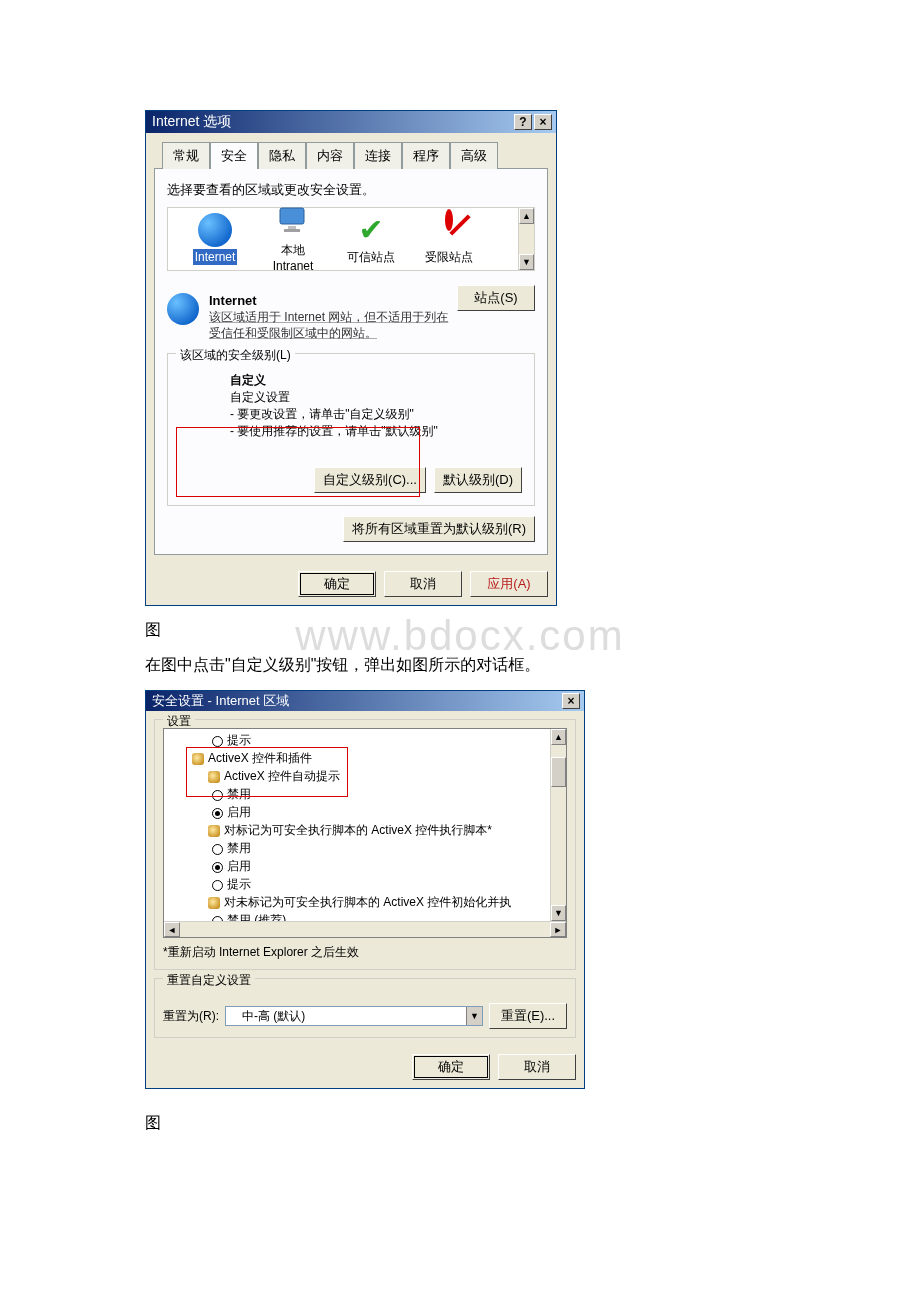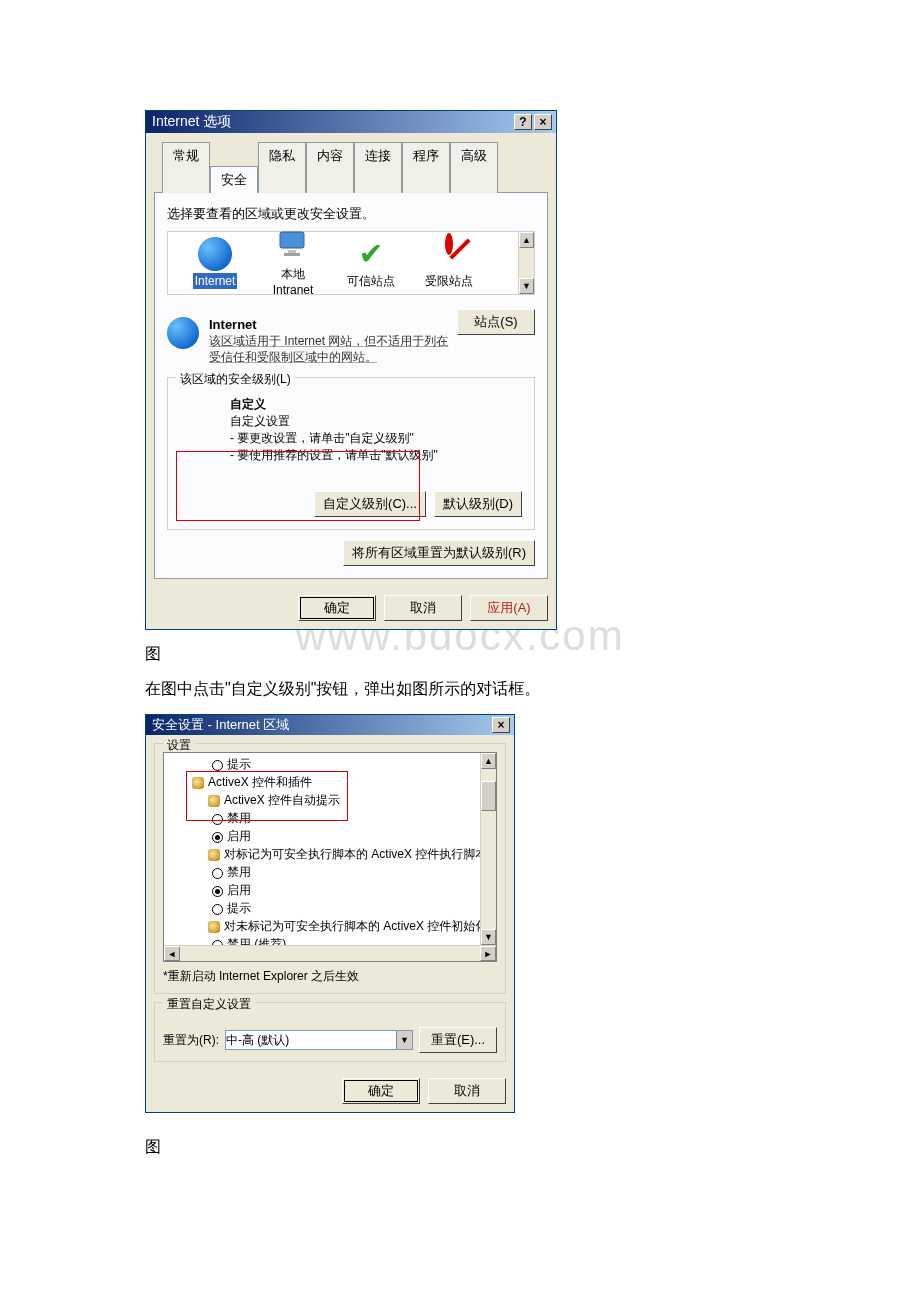--- a/index.html
+++ b/index.html
@@ -6,21 +6,21 @@
   body { font-family: "Microsoft YaHei", "SimSun", Tahoma, sans-serif; font-size: 12px; background: #fff; color: #000; }
   .page { width: 920px; margin: 0 auto; padding: 110px 145px 60px 145px; position: relative; }
   .caption { font-size: 16px; margin: 14px 0 14px 0; }
   .watermark { position: absolute; top: 612px; left: 0; width: 100%; text-align: center; font-size: 42px; color: #ddd; letter-spacing: 2px; pointer-events: none; z-index: 0; }
   .dialog { position: relative; border: 1px solid #004080; background: #ece9d8; width: 412px; z-index: 1; }
   .titlebar { background: linear-gradient(to right, #0a246a, #a6caf0); color: #fff; height: 22px; display: flex; align-items: center; padding: 0 4px; }
   .titlebar .title { flex: 1; font-size: 14px; padding-left: 2px; }
   .titlebtn { width: 18px; height: 16px; background: #d4d0c8; border: 1px solid #fff; border-right-color: #404040; border-bottom-color: #404040; margin-left: 2px; display: flex; align-items: center; justify-content: center; font-weight: bold; font-size: 12px; color: #000; }
   .tabs { display: flex; padding: 8px 8px 0 16px; background: #ece9d8; }
   .tab { padding: 4px 10px; border: 1px solid #919b9c; border-bottom: none; background: #ece9d8; margin-right: 0; font-size: 13px; position: relative; top: 1px; }
-  .tab.active { background: #fcfcfe; z-index: 2; margin-top: 24px; }
+  .tab.active { background: #fcfcfe; z-index: 2; }
   .tab:not(.active) { background: #f0f0e8; }
   .tabbody { margin: 0 8px 8px 8px; border: 1px solid #919b9c; background: #fcfcfe; padding: 12px; }
   .label-line { font-size: 13px; margin-bottom: 8px; }
   .zone-panel { border: 1px solid #d0d0c8; background: #fff; height: 64px; display: flex; align-items: center; padding: 0 8px; position: relative; }
   .zone-item { width: 78px; text-align: center; font-size: 12px; }
   .zone-item.selected .zone-label { background: #316ac5; color: #fff; padding: 1px 2px; }
   .zone-icon { width: 34px; height: 34px; margin: 0 auto 2px auto; display: block; }
   .globe { background: radial-gradient(circle at 30% 30%, #6ac0ff 0%, #0a60c8 80%); border-radius: 50%; }
   .monitor-icon { display: flex; justify-content: center; }
   .check-icon { color: #2fa82f; font-size: 30px; line-height: 34px; }
@@ -39,42 +39,42 @@
   .custom-block .bold { font-weight: bold; }
   .btn { background: #ece9d8; border: 1px solid #404040; border-top-color: #fff; border-left-color: #fff; padding: 3px 8px; font-size: 13px; min-width: 78px; text-align: center; display: inline-block; cursor: default; }
   .btn.disabled { color: #b91c1c; }
   .btn.focus { outline: 1px solid #000; outline-offset: -3px; }
   .btn-row { display: flex; justify-content: flex-end; gap: 8px; margin-top: 28px; }
   .reset-row { display: flex; justify-content: flex-end; margin-top: 10px; }
   .dlg-buttons { display: flex; justify-content: flex-end; gap: 8px; padding: 8px; }
   .highlight-red { position: absolute; border: 1px solid #d00; pointer-events: none; }
   .sites-btn-wrap { text-align: right; margin-top: 4px; }
   
-  .dialog2 { position: relative; border: 1px solid #004080; background: #ece9d8; width: 370px; z-index: 1; }
+  .dialog2 { position: relative; border: 1px solid #004080; background: #ece9d8; width: 440px; z-index: 1; }
   .titlebar2 { background: linear-gradient(to right, #0a246a, #a6caf0); color: #fff; height: 20px; display: flex; align-items: center; padding: 0 4px; }
   .fieldset2 { border: 1px solid #d0d0c8; margin: 8px; padding: 8px 8px 8px 8px; position: relative; }
   .fieldset2 .legend { position: absolute; top: -7px; left: 8px; background: #ece9d8; padding: 0 4px; font-size: 12px; }
   .tree-panel { background: #fff; border: 1px solid #808080; height: 210px; position: relative; overflow: hidden; }
   .tree-content { padding: 2px 4px; font-size: 12px; line-height: 1.5; }
   .tree-item { white-space: nowrap; }
   .indent1 { padding-left: 24px; }
   .indent2 { padding-left: 44px; }
   .radio, .radio-on { display: inline-block; width: 11px; height: 11px; border: 1px solid #000; border-radius: 50%; vertical-align: middle; margin-right: 4px; background: #fff; position: relative; }
   .radio-on::after { content: ""; position: absolute; width: 5px; height: 5px; background: #000; border-radius: 50%; top: 2px; left: 2px; }
   .gear { display: inline-block; width: 12px; height: 12px; background: radial-gradient(circle at 40% 40%, #ffe8a0 0%, #c89020 80%); border-radius: 3px; vertical-align: middle; margin-right: 4px; }
   .tree-scroll-v { position: absolute; right: 0; top: 0; bottom: 16px; width: 16px; background: #ece9d8; border-left: 1px solid #d0d0c8; display: flex; flex-direction: column; }
   .tree-scroll-v .arrow { height: 16px; background: #d4d0c8; border: 1px solid #fff; border-right-color: #808080; border-bottom-color: #808080; display: flex; align-items: center; justify-content: center; font-size: 9px; }
   .tree-scroll-v .track { flex: 1; background: #ece9d8; position: relative; }
   .tree-scroll-v .thumb { position: absolute; left: 0; right: 0; top: 12px; height: 30px; background: #d4d0c8; border: 1px solid #fff; border-right-color: #808080; border-bottom-color: #808080; }
   .tree-scroll-h { position: absolute; left: 0; right: 0; bottom: 0; height: 16px; background: #ece9d8; border-top: 1px solid #d0d0c8; display: flex; }
   .tree-scroll-h .arrow { width: 16px; background: #d4d0c8; border: 1px solid #fff; border-right-color: #808080; border-bottom-color: #808080; display: flex; align-items: center; justify-content: center; font-size: 9px; }
   .tree-scroll-h .track { flex: 1; }
   .note { font-size: 12px; margin-top: 6px; }
   .reset-line { display: flex; align-items: center; gap: 6px; margin-top: 16px; }
-  .dropdown { flex: 1; background: #fff; border: 1px solid #7f9db9; height: 20px; display: flex; align-items: center; padding: 0 0; font-size: 12px; position: relative; }
+  .dropdown { flex: 1; background: #fff; border: 1px solid #7f9db9; height: 20px; display: flex; align-items: center; padding: 0 16px; font-size: 12px; position: relative; }
   .dropdown .dd-arrow { position: absolute; right: 0; top: 0; bottom: 0; width: 16px; background: #d4d0c8; border-left: 1px solid #808080; display: flex; align-items: center; justify-content: center; font-size: 9px; }
 </style>
 </head>
 <body>
 
 <div class="page">
   <div class="watermark">www.bdocx.com</div>
 
   <div class="dialog">
     <div class="titlebar">

